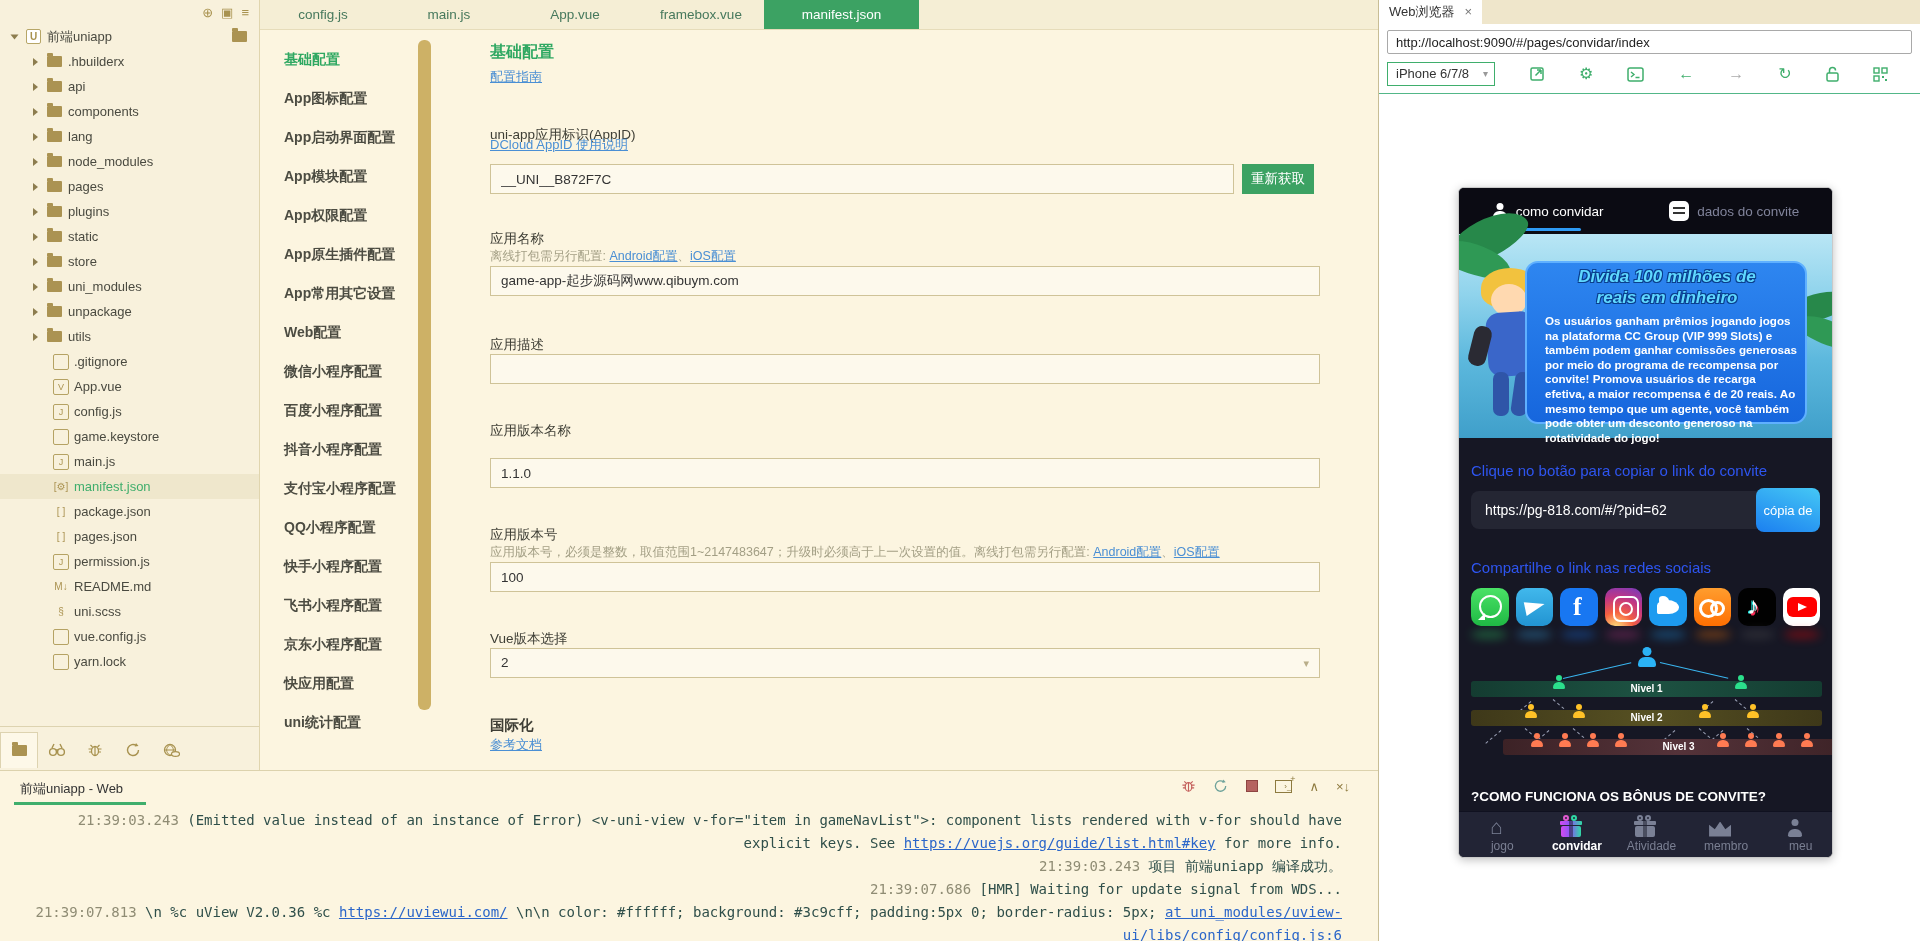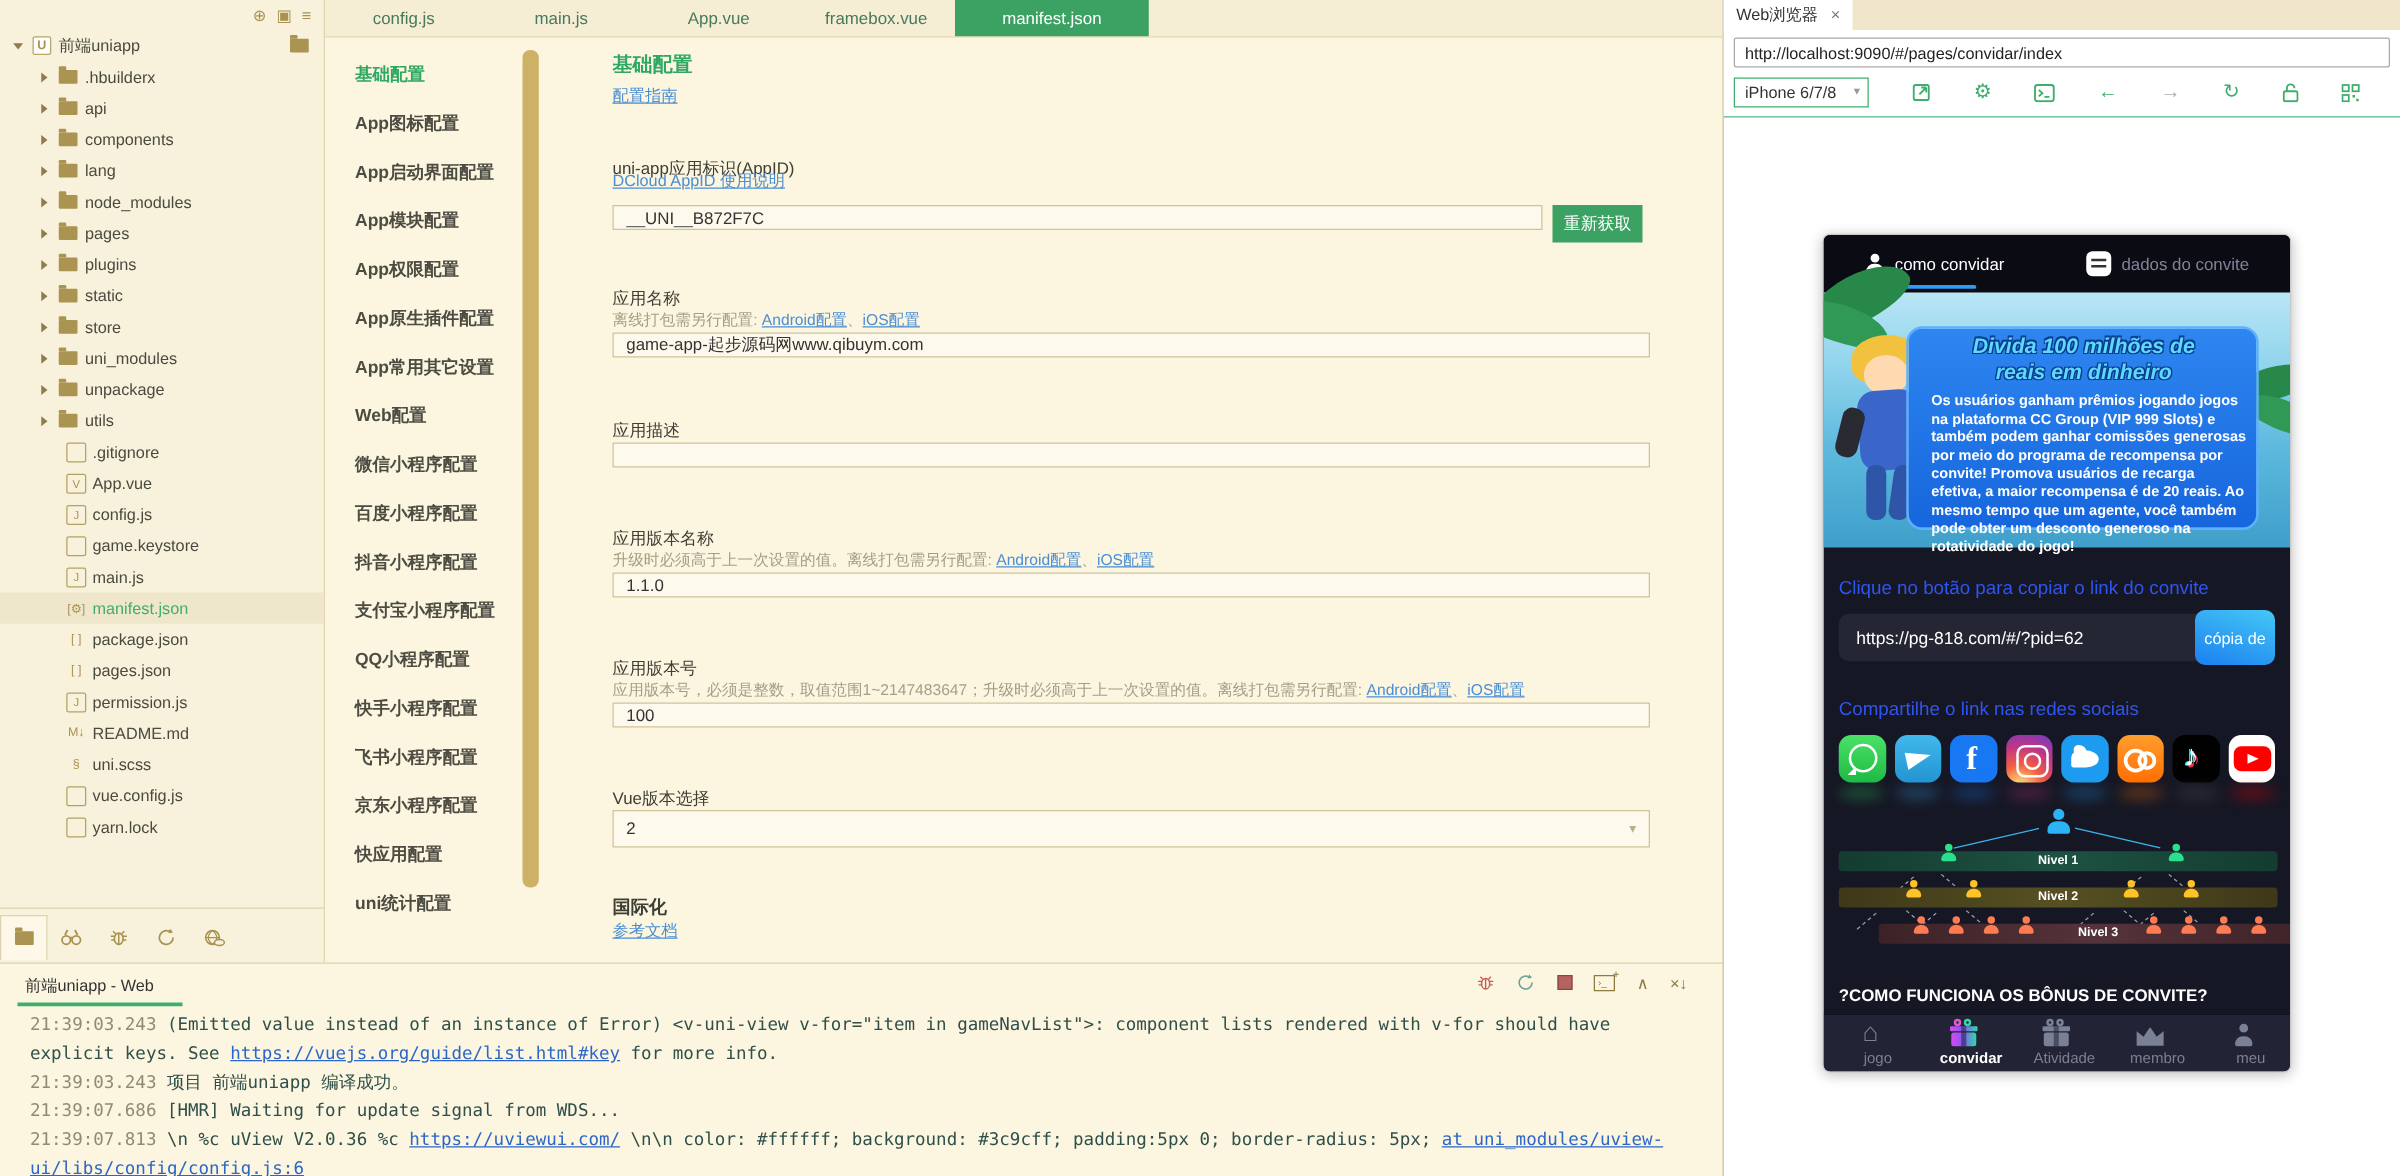--- a/index.html
+++ b/index.html
@@ -38,29 +38,29 @@
   .etab.active { background:#3ca263; color:#fff; min-width:155px; }
   .cfgnav { position:absolute; left:0; top:40px; width:158px; }
   .cfgitem { padding:10px 0 10px 24px; font-size:14px; font-weight:bold; color:#4c4c42; cursor:pointer; line-height:19px; }
   .cfgitem.active { color:#2fa862; }
   .cfg-scrollbar { position:absolute; left:158px; top:40px; width:13px; height:670px; background:#cdb166; border-radius:6px; }
   .form { position:absolute; left:230px; top:30px; width:832px; height:740px; font-size:13.5px; color:#3e3e35; }
   .fb { position:absolute; left:0; width:832px; }
   .form-title { font-size:16px; font-weight:bold; color:#2fa862; }
   .flink { color:#4a8fd4; text-decoration:underline; cursor:pointer; font-size:13px; }
   .fhint { font-size:12.5px; color:#a39f85; }
-  .finput { width:830px; height:20px; background:#fdf9ec; border:1px solid #cfc398; padding:0 10px; font-size:13.5px; color:#333; font-family:"Liberation Sans",sans-serif; }
+  .finput { width:830px; height:30px; background:#fdf9ec; border:1px solid #cfc398; padding:0 10px; font-size:13.5px; color:#333; font-family:"Liberation Sans",sans-serif; }
   .finput.short { width:744px; }
   .btn-green { position:absolute; left:752px; top:0; width:72px; height:30px; background:#3ca263; color:#fff; border:none; font-size:13.5px; cursor:pointer; }
   .fselect { position:relative; width:830px; height:30px; background:#fdf9ec; border:1px solid #cfc398; line-height:28px; padding:0 10px; color:#333; cursor:pointer; }
   .fselect .arrow { position:absolute; right:10px; color:#b9ae8a; font-size:11px; }
   .sec-title { font-weight:bold; font-size:14.5px; }
 
   
-  .console { position:absolute; left:0; top:770px; width:1378px; height:171px; background:#fcf5e0; border-top:1px solid #dcd2ad; }
+  .console { position:absolute; left:0; top:770px; width:1378px; height:171px; background:#fcf5e0; border-top:1px solid #dcd2ad;text-align:right; }
   .console-bar { position:relative; height:34px; }
   .console-tab { position:absolute; left:20px; top:9px; font-size:13px; color:#333; }
   .console-underline { position:absolute; left:14px; top:31px; width:132px; height:3px; background:#3fae6c; }
   .cicons { position:absolute; right:28px; top:7px; display:flex; gap:17px; align-items:center; color:#8d7a3f; font-size:13px; }
   .cicons .stop-sq { width:12px; height:12px; background:#b56360; border:1px solid #8e4542; }
   .cicons .term { width:17px; height:13px; border:1px solid #8d7a3f; font-size:8px; line-height:11px; padding-left:2px; position:relative; }
   .cicons .term::after { content:"+"; position:absolute; right:-4px; top:-7px; font-size:9px; }
   .logs { position:absolute; left:24px; top:38px; right:36px; font-family:"DejaVu Sans Mono", monospace; font-size:14px; line-height:23px; color:#2f4f4a; }
   .ts { color:#8f8c74; }
   .clink { color:#2b66c9; text-decoration:underline; cursor:pointer; }
@@ -479,24 +479,20 @@
         <span>离线打包需另行配置:</span>
         <a class="flink" style="font-size:12.5px;">Android配置</a><span>、</span><a class="flink" style="font-size:12.5px;">iOS配置</a>
       </div>
       <div class="fb" style="top:200px;">应用名称</div>
       <div class="fb" style="top:236px;"><input class="finput" readonly="" value="game-app-起步源码网www.qibuym.com" style=""></div>
 
       <div class="fb" style="top:306px;">应用描述</div>
       <div class="fb" style="top:324px;"><input class="finput" readonly="" value="" style=""></div>
 
       <div class="fb" style="top:392px;">应用版本名称</div>
-      <div class="fb fhint" style="top:410px;">
-        <span>升级时必须高于上一次设置的值。离线打包需另行配置:</span>
-        <a class="flink" style="font-size:12.5px;">Android配置</a><span>、</span><a class="flink" style="font-size:12.5px;">iOS配置</a>
-      </div>
       <div class="fb" style="top:428px;"><input class="finput" readonly="" value="1.1.0" style=""></div>
 
       <div class="fb" style="top:496px;">应用版本号</div>
       <div class="fb fhint" style="top:514px;">
         <span>应用版本号，必须是整数，取值范围1~2147483647；升级时必须高于上一次设置的值。离线打包需另行配置:</span>
         <a class="flink" style="font-size:12.5px;">Android配置</a><span>、</span><a class="flink" style="font-size:12.5px;">iOS配置</a>
       </div>
       <div class="fb" style="top:532px;"><input class="finput" readonly="" value="100" style=""></div>
 
       <div class="fb" style="top:600px;">Vue版本选择</div>

